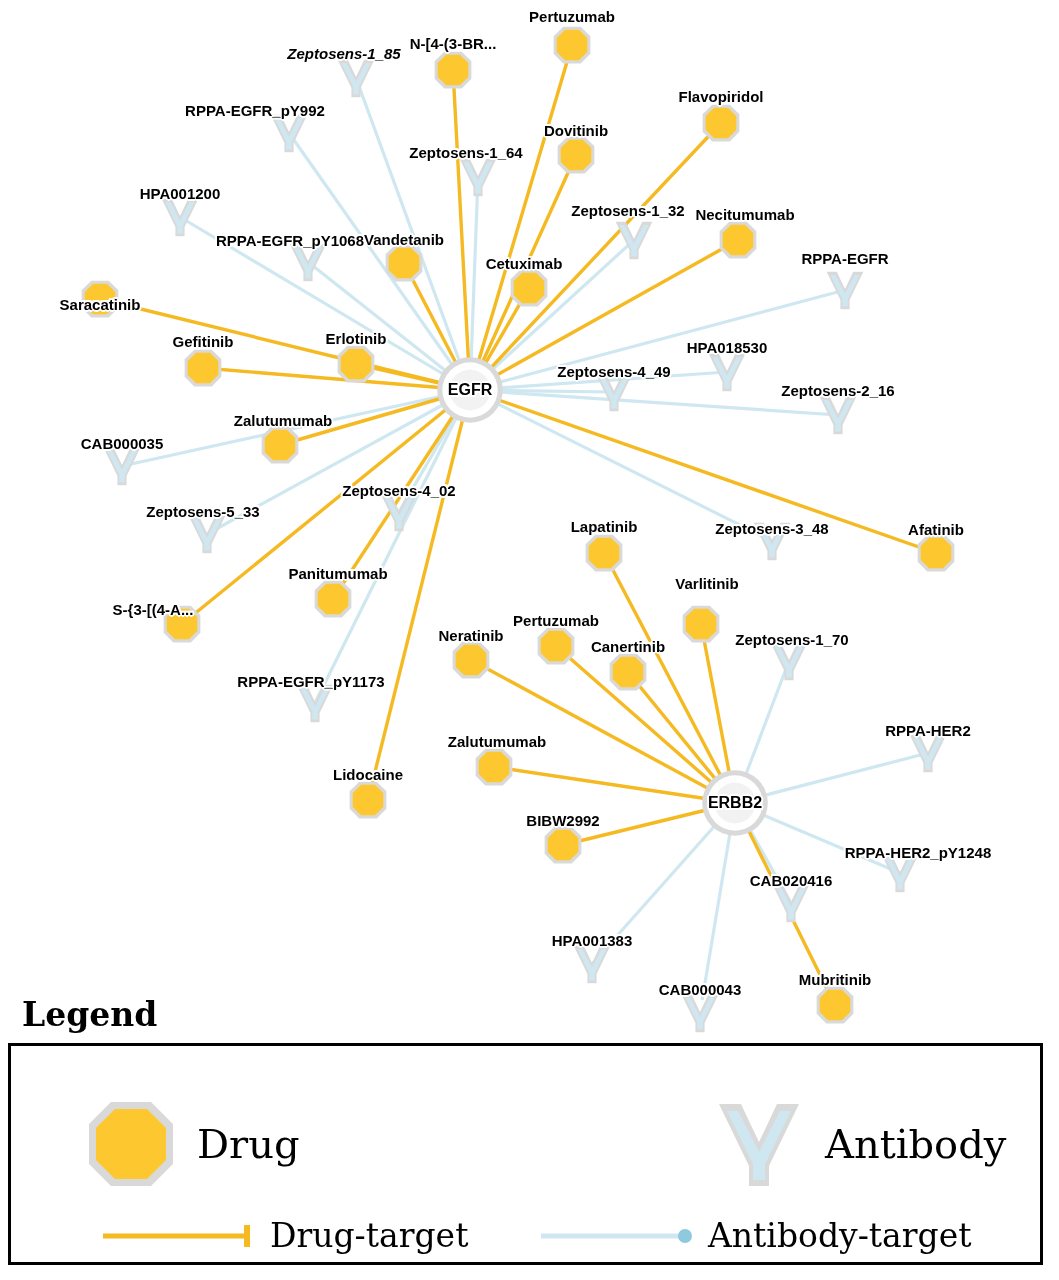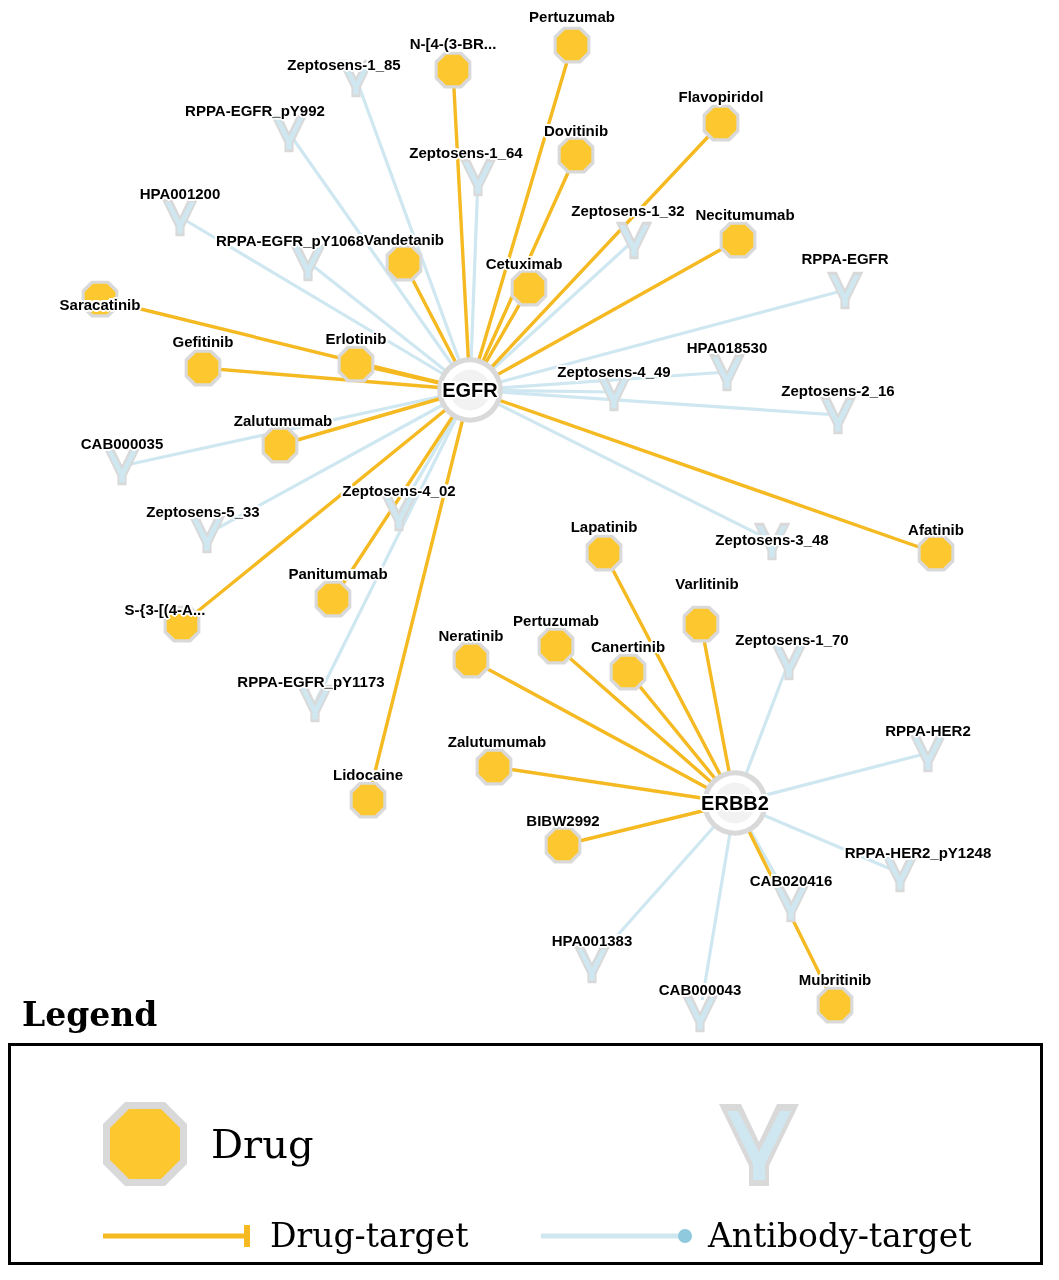--- a/index.html
+++ b/index.html
@@ -37,21 +37,21 @@
     font-size: 15px;
     color: #000;
     white-space: nowrap;
     font-family: "Liberation Sans", sans-serif;
     text-shadow:
       -1.5px -1.5px 0 #fff, 1.5px -1.5px 0 #fff,
       -1.5px  1.5px 0 #fff, 1.5px  1.5px 0 #fff,
       -2px 0 0 #fff, 2px 0 0 #fff, 0 -2px 0 #fff, 0 2px 0 #fff;
   }
   .gene-label {
-    font-size: 20px;
+    font-size: 16px;
   }
   
   #legend-title {
     position: absolute;
     left: 22px;
     top: 995px;
     font-family: "DejaVu Serif", serif;
     font-size: 33px;
     font-weight: bold;
     color: #000;
@@ -318,34 +318,34 @@
           <circle cx="48" cy="48" r="38" fill="#FFFFFF"></circle>
           <circle cx="48" cy="48" r="28" fill="#F2F2F2"></circle>
         </svg></div>
       <div class="node" style="left: 735px; top: 803px; width: 70px; height: 70px;"><svg width="70" height="70" viewBox="0 0 96 96">
           <circle cx="48" cy="48" r="45" fill="#D9D9D9"></circle>
           <circle cx="48" cy="48" r="38" fill="#FFFFFF"></circle>
           <circle cx="48" cy="48" r="28" fill="#F2F2F2"></circle>
         </svg></div>
     </div>
   <div id="labels-layer">
-      <div class="node-label" style="left: 344px; top: 64px;">Zeptosens-1_85</div>
+      <div class="node-label" style="left: 344px; top: 53px; font-style: italic;">Zeptosens-1_85</div>
       <div class="node-label" style="left: 255px; top: 110px; text-align: center;">RPPA-EGFR_pY992</div>
       <div class="node-label" style="left: 466px; top: 152px;">Zeptosens-1_64</div>
       <div class="node-label" style="left: 180px; top: 193px;">HPA001200</div>
       <div class="node-label" style="left: 628px; top: 210px;">Zeptosens-1_32</div>
       <div class="node-label" style="left: 290px; top: 240px;">RPPA-EGFR_pY1068</div>
       <div class="node-label" style="left: 845px; top: 258px;">RPPA-EGFR</div>
       <div class="node-label" style="left: 727px; top: 347px;">HPA018530</div>
       <div class="node-label" style="left: 614px; top: 371px;">Zeptosens-4_49</div>
       <div class="node-label" style="left: 838px; top: 390px;">Zeptosens-2_16</div>
       <div class="node-label" style="left: 122px; top: 443px;">CAB000035</div>
       <div class="node-label" style="left: 399px; top: 490px;">Zeptosens-4_02</div>
       <div class="node-label" style="left: 203px; top: 511px;">Zeptosens-5_33</div>
-      <div class="node-label" style="left: 772px; top: 539px;">Zeptosens-3_48</div>
+      <div class="node-label" style="left: 772px; top: 528px;">Zeptosens-3_48</div>
       <div class="node-label" style="left: 792px; top: 639px;">Zeptosens-1_70</div>
       <div class="node-label" style="left: 311px; top: 681px;">RPPA-EGFR_pY1173</div>
       <div class="node-label" style="left: 928px; top: 730px;">RPPA-HER2</div>
       <div class="node-label" style="left: 918px; top: 852px;">RPPA-HER2_pY1248</div>
       <div class="node-label" style="left: 791px; top: 880px;">CAB020416</div>
       <div class="node-label" style="left: 592px; top: 940px;">HPA001383</div>
       <div class="node-label" style="left: 700px; top: 989px;">CAB000043</div>
       <div class="node-label" style="left: 572px; top: 16px;">Pertuzumab</div>
       <div class="node-label" style="left: 453px; top: 43px;">N-[4-(3-BR...</div>
       <div class="node-label" style="left: 721px; top: 96px;">Flavopiridol</div>
@@ -354,51 +354,52 @@
       <div class="node-label" style="left: 404px; top: 239px;">Vandetanib</div>
       <div class="node-label" style="left: 524px; top: 263px;">Cetuximab</div>
       <div class="node-label" style="left: 100px; top: 272px; margin-top: 32px;">Saracatinib</div>
       <div class="node-label" style="left: 203px; top: 341px;">Gefitinib</div>
       <div class="node-label" style="left: 356px; top: 338px;">Erlotinib</div>
       <div class="node-label" style="left: 283px; top: 420px;">Zalutumumab</div>
       <div class="node-label" style="left: 936px; top: 529px;">Afatinib</div>
       <div class="node-label" style="left: 604px; top: 526px;">Lapatinib</div>
       <div class="node-label" style="left: 707px; top: 583px;">Varlitinib</div>
       <div class="node-label" style="left: 338px; top: 573px;">Panitumumab</div>
-      <div class="node-label" style="left: 165px; top: 609px;">S-{3-[(4-A...</div>
+      <div class="node-label" style="left: 153px; top: 609px;">S-{3-[(4-A...</div>
       <div class="node-label" style="left: 556px; top: 620px;">Pertuzumab</div>
       <div class="node-label" style="left: 471px; top: 635px;">Neratinib</div>
       <div class="node-label" style="left: 628px; top: 646px;">Canertinib</div>
       <div class="node-label" style="left: 497px; top: 741px;">Zalutumumab</div>
       <div class="node-label" style="left: 368px; top: 774px;">Lidocaine</div>
       <div class="node-label" style="left: 563px; top: 820px;">BIBW2992</div>
       <div class="node-label" style="left: 835px; top: 979px;">Mubritinib</div>
       <div class="node-label gene-label" style="left: 470px; top: 390px;">EGFR</div>
       <div class="node-label gene-label" style="left: 735px; top: 803px;">ERBB2</div>
     </div>
 </div>
 
 <div id="legend-title">Legend</div>
 
 <div id="legend-box">
 
-  <div class="legend-item" style="left:86px; top:50px;">
+  <div class="legend-item" style="left:72px; top:50px;">
     <svg width="96" height="96" viewBox="0 0 96 96">
       <polygon points="28,6 68,6 90,28 90,68 68,90 28,90 6,68 6,28" fill="#D9D9D9"></polygon>
       <polygon points="32,13 64,13 83,32 83,64 64,83 32,83 13,64 13,32" fill="#FDC82F"></polygon>
     </svg>
     <span class="legend-text">Drug</span>
   </div>
 
 
   <div class="legend-item" style="left:700px; top:50px;">
     <svg width="96" height="96" viewBox="0 0 96 96">
       <path d="M8,8 L30,8 L48,46 L66,8 L88,8 L58,70 L58,90 L38,90 L38,70 Z" fill="#D9D9D9"></path>
       <path d="M16,15 L27,15 L48,56 L69,15 L80,15 L54,68 L54,84 L42,84 L42,68 Z" fill="#CFE7F0"></path>
     </svg>
+    <span class="legend-text">Antibody</span>
   </div>
 
   <div class="legend-item" style="left:528px; top:170px;">
     <svg width="155" height="28" viewBox="0 0 155 28">
       <line x1="2" y1="14" x2="142" y2="14" stroke="#CFE7F0" stroke-width="5"></line>
       <circle cx="146" cy="14" r="7" fill="#8FC9DE"></circle>
     </svg>
     <span class="legend-text-sm">Antibody-target</span>
   </div>
 

